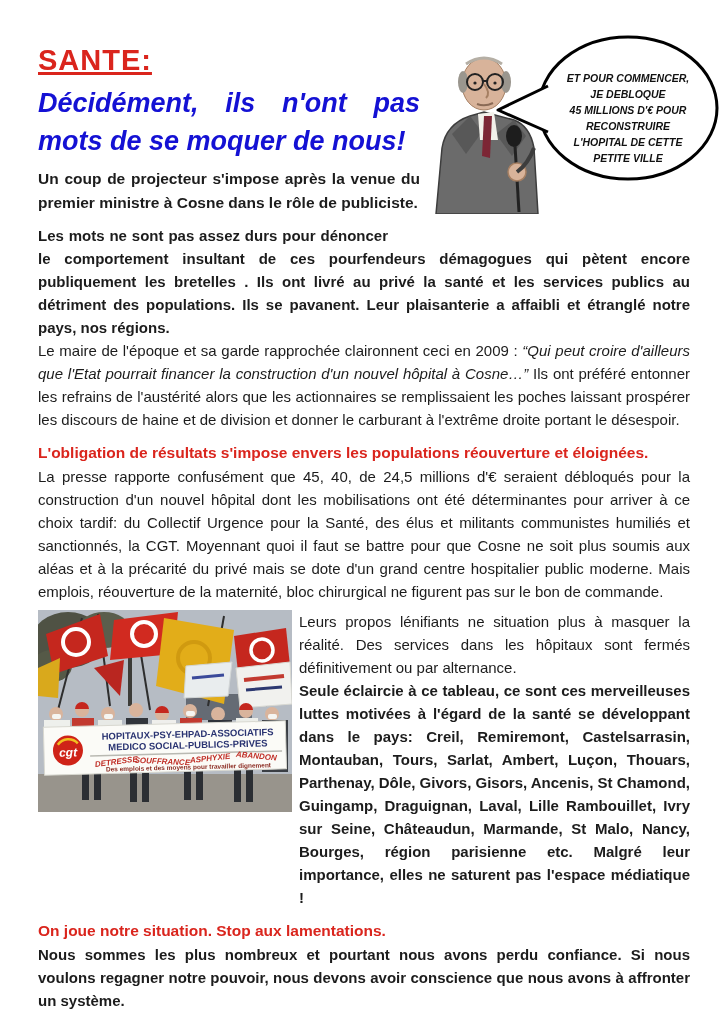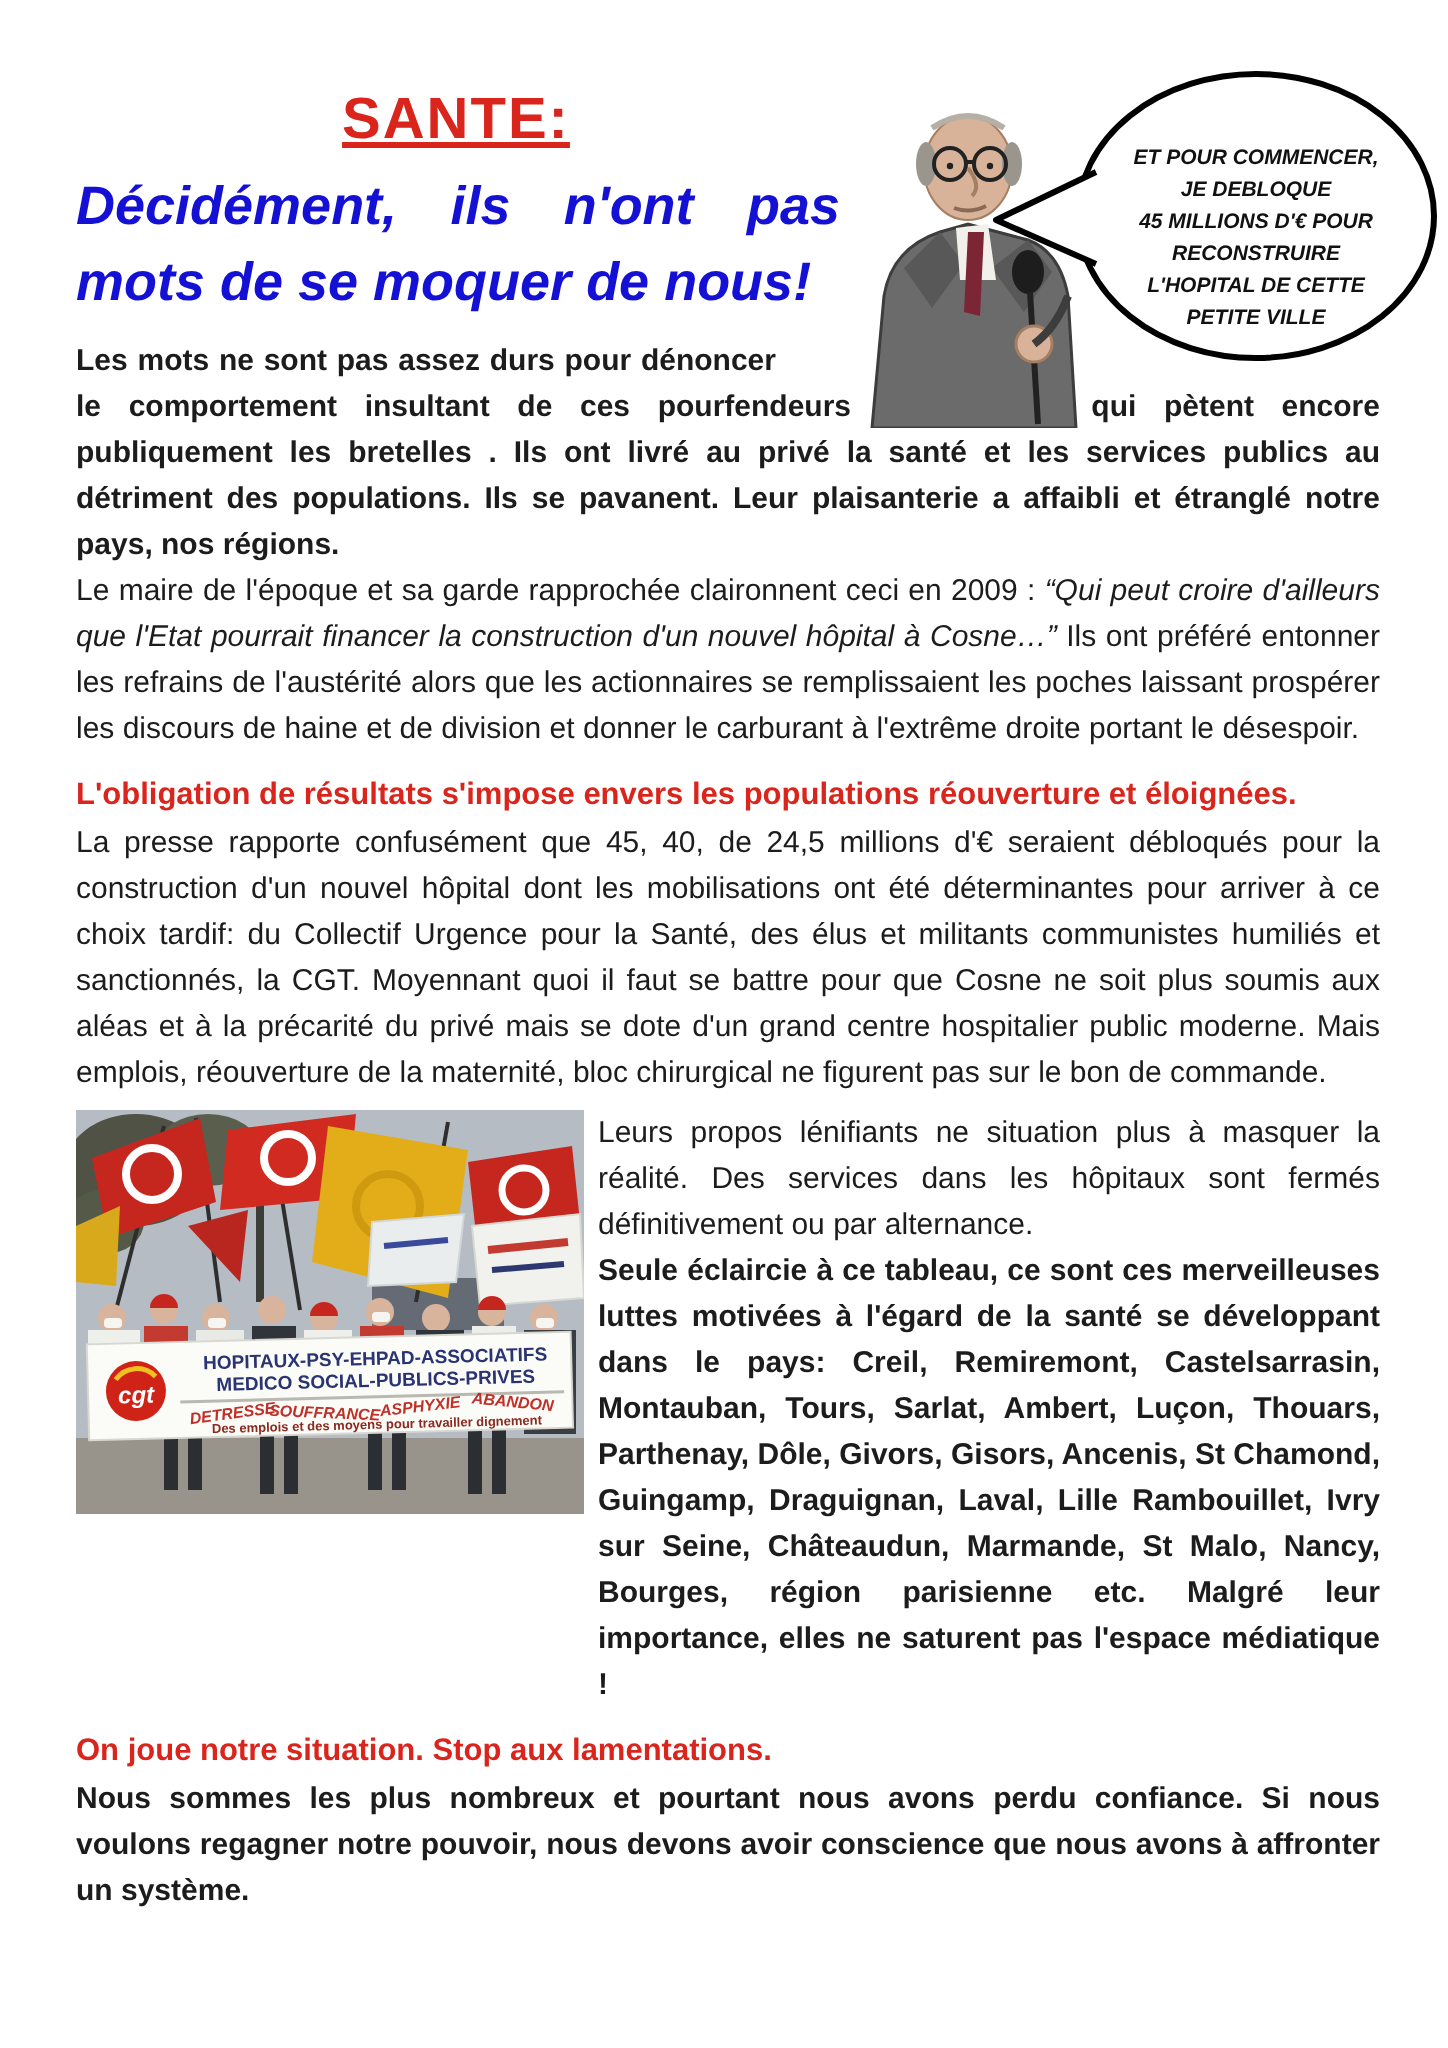--- a/index.html
+++ b/index.html
@@ -3,21 +3,21 @@
 <meta charset="utf-8">
 <style>
   * { margin: 0; padding: 0; box-sizing: border-box; }
   body { background: #e8e8e8; font-family: "Liberation Sans", sans-serif; }
   .page {
     position: relative; width: 724px; height: 1024px; margin: 0 auto;
     background: #ffffff; color: #1c1c1c; overflow: hidden;
     padding: 44px 34px 0 38px;
   }
   .kicker {
-    width: 380px; text-align: center; font-size: 29px; font-weight: 700;
+    width: 380px; font-size: 29px; font-weight: 700;
     color: #da251d; text-decoration: underline; text-decoration-thickness: 3px;
     letter-spacing: 1px; margin-bottom: 7px;
   }
   .headline { width: 382px; color: #1411d4; font-weight: 700; font-size: 27px; line-height: 38px; font-style: italic; }
   .headline .l1 { text-align: justify; text-align-last: justify; }
   .lead { width: 382px; font-weight: 700; font-size: 15.5px; line-height: 24px; text-align: justify; margin-top: 7px; }
   .cartoon-wrap { position: absolute; top: 26px; right: 4px; width: 302px; height: 188px; }
   .para { font-size: 15px; line-height: 23px; text-align: justify; }
   .bold { font-weight: 700; }
   .intro { margin-top: 9px; font-weight: 700; }
@@ -71,20 +71,21 @@
         <path d="M116,122 Q110,138 99,146" fill="none" stroke="#3d3d3d" stroke-width="4"></path>
       </g>
     </svg>
   </div>
 
   <div class="kicker">SANTE:</div>
   <div class="headline">
     <div class="l1">Décidément, ils n'ont pas</div>
     <div class="l2">mots de se moquer de nous!</div>
   </div>
+  <div class="lead">Un coup de projecteur s'impose après la venue du premier ministre à Cosne dans le rôle de publiciste.</div>
 
   <div class="para intro"><span class="wrap-spacer"></span><span>Les mots ne sont pas assez durs pour dénoncer le comportement insultant de ces pourfendeurs démagogues qui pètent encore publiquement les bretelles . Ils ont livré au privé la santé et les services publics au détriment des populations. Ils se pavanent. Leur plaisanterie a affaibli et étranglé notre pays, nos régions.</span></div>
 
   <div class="para"><span>Le maire de l'époque et sa garde rapprochée claironnent ceci en 2009 : </span><span class="quote-italic">“Qui peut croire d'ailleurs que l'Etat pourrait financer la construction d'un nouvel hôpital à Cosne…”</span><span> Ils ont préféré entonner les refrains de l'austérité alors que les actionnaires se remplissaient les poches laissant prospérer les discours de haine et de division et donner le carburant à l'extrême droite portant le désespoir.</span></div>
 
   <div class="h-red">L'obligation de résultats s'impose envers les populations réouverture et éloignées.</div>
   <div class="para">La presse rapporte confusément que 45, 40, de 24,5 millions d'€ seraient débloqués pour la construction d'un nouvel hôpital dont les mobilisations ont été déterminantes pour arriver à ce choix tardif: du Collectif Urgence pour la Santé, des élus et militants communistes humiliés et sanctionnés, la CGT. Moyennant quoi il faut se battre pour que Cosne ne soit plus soumis aux aléas et à la précarité du privé mais se dote d'un grand centre hospitalier public moderne. Mais emplois, réouverture de la maternité, bloc chirurgical ne figurent pas sur le bon de commande.</div>
 
   <div class="photo-row">
     <div class="photo-box">

